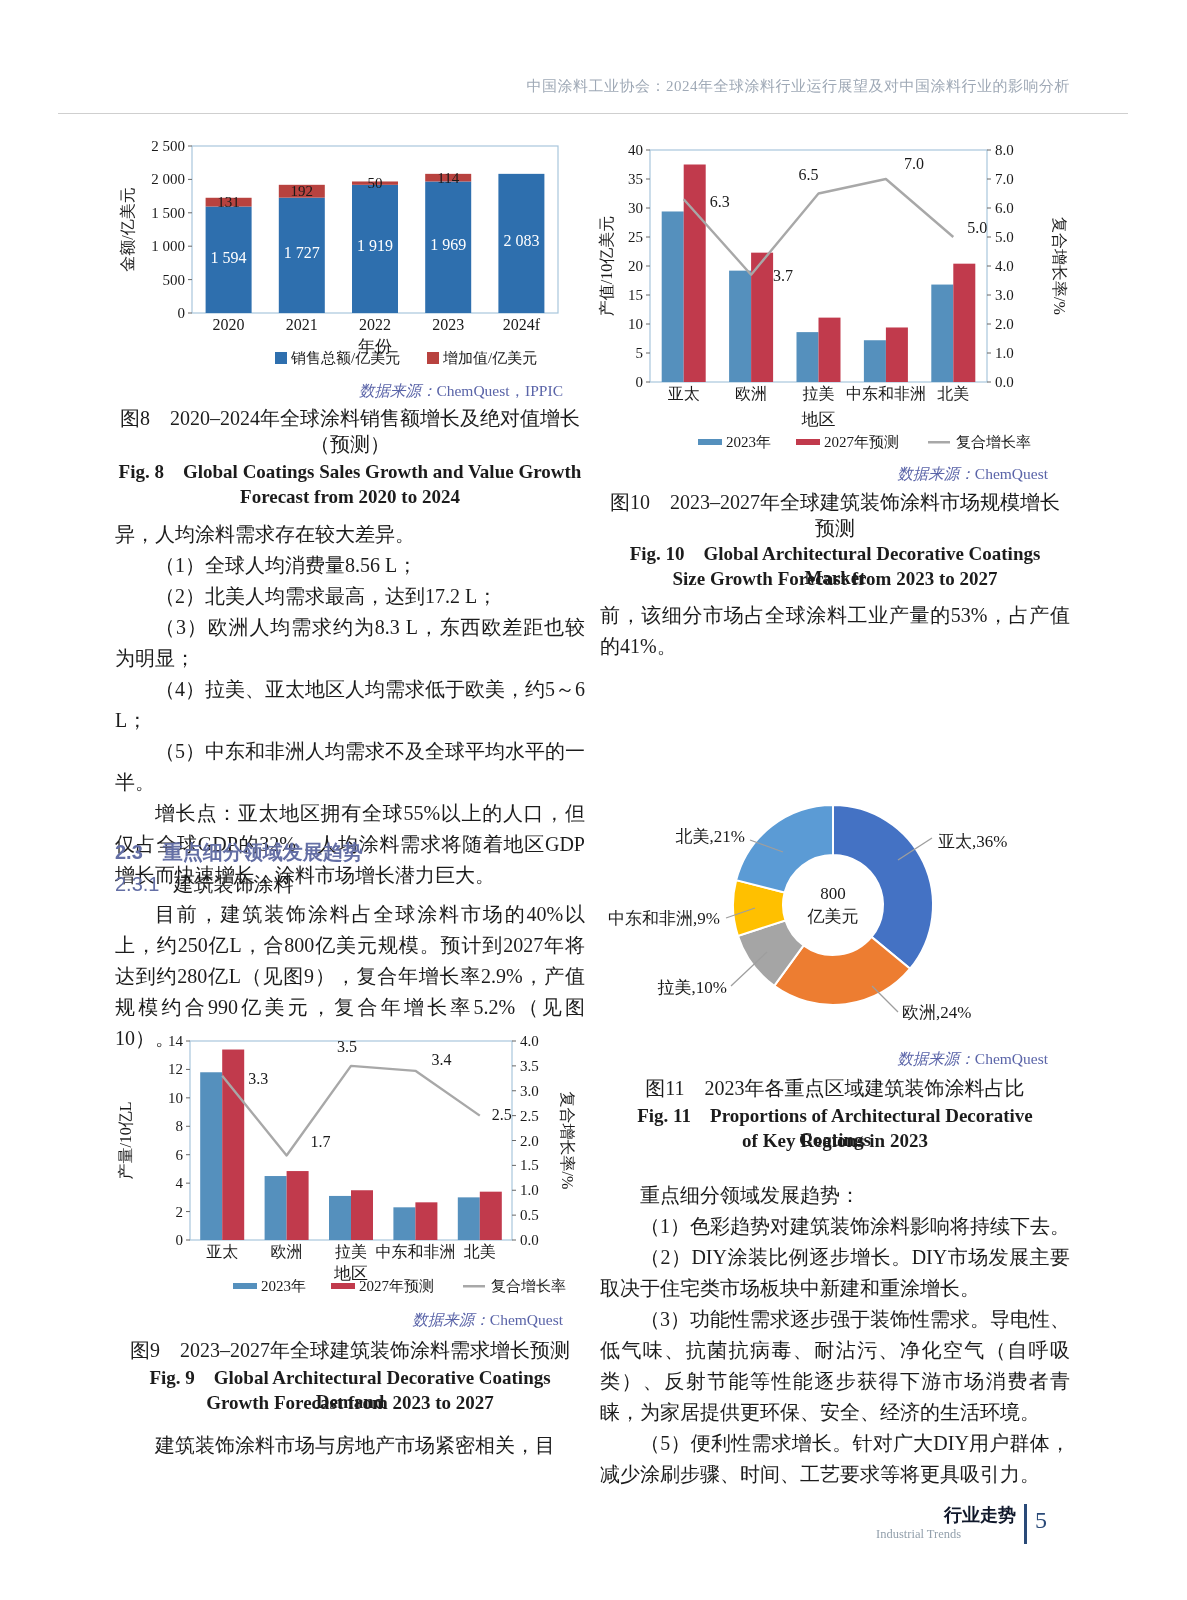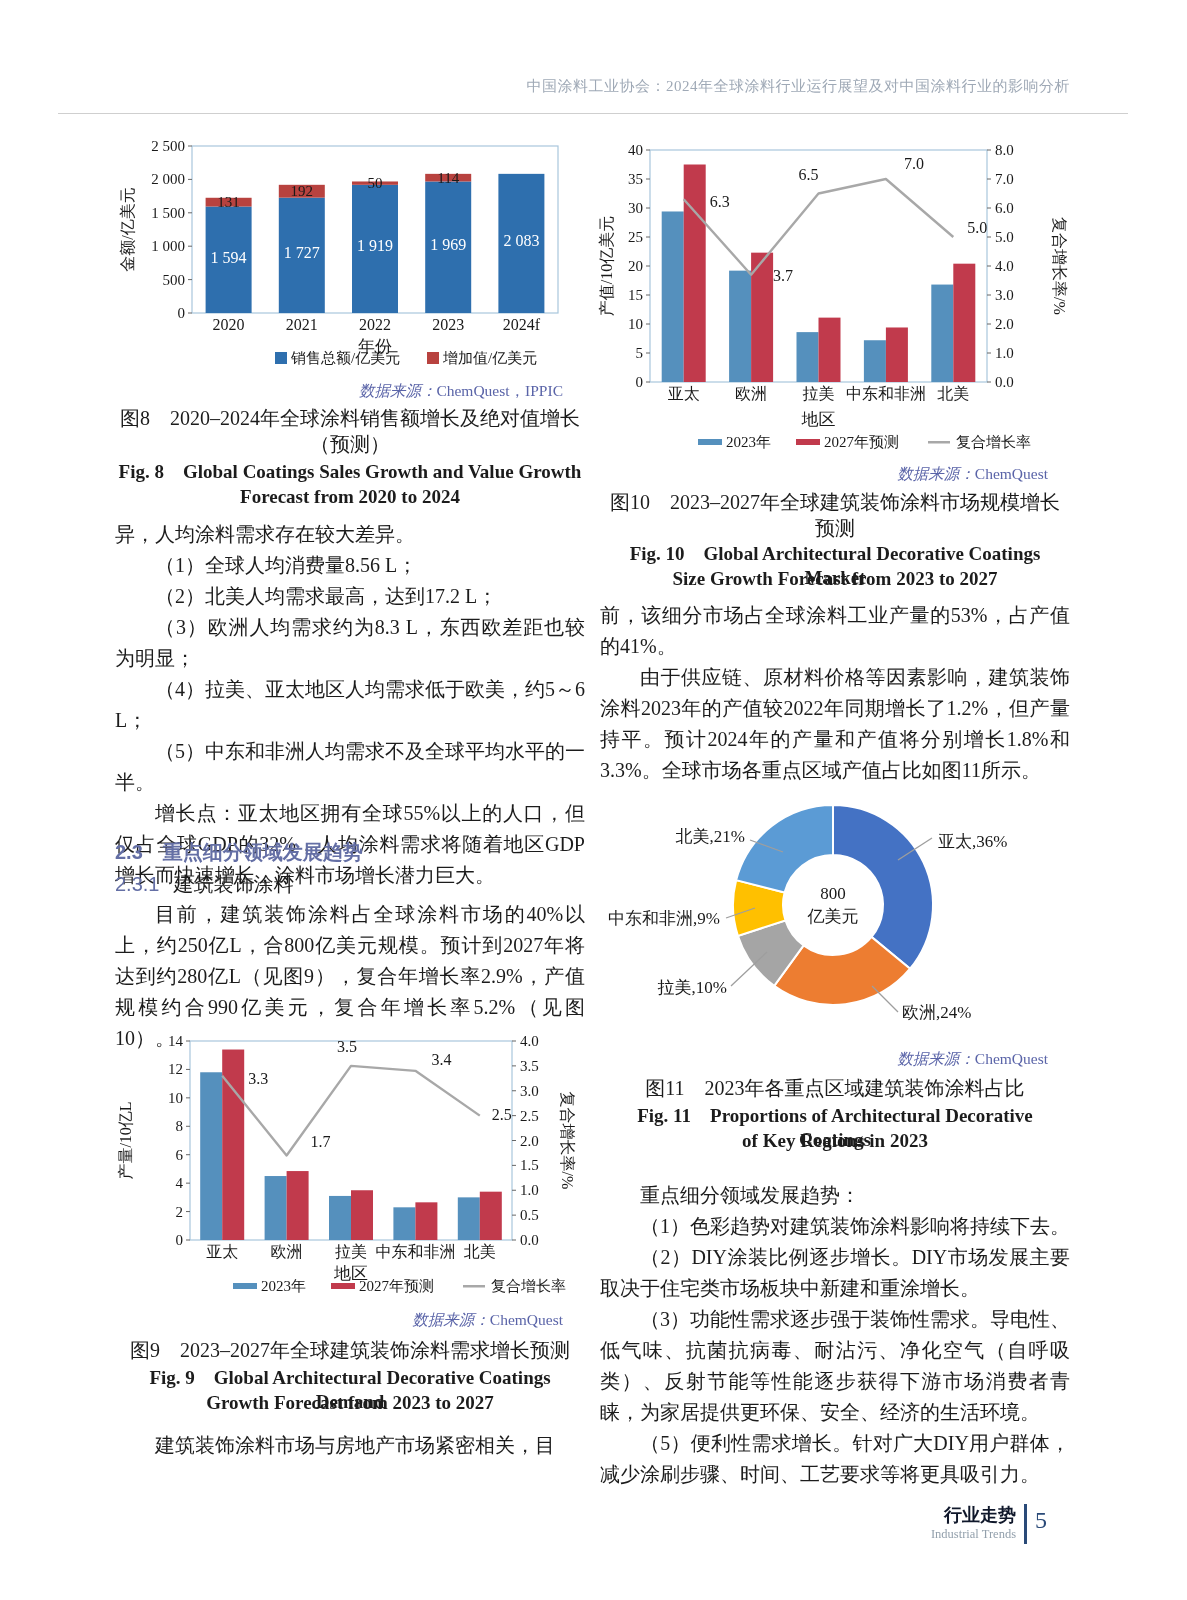--- a/index.html
+++ b/index.html
@@ -12,21 +12,21 @@
   .para p{margin:0;}
   .ind{text-indent:2em;}
   .src{width:470px;font-size:15.5px;color:#5a64a8;text-align:right;padding-right:22px;box-sizing:border-box;}
   .src .lbl{font-style:italic;margin-left:8px;}
   .cap-cn{width:470px;text-align:center;font-size:20px;font-weight:normal;}
   .cap-en{width:470px;text-align:center;font-size:19px;font-weight:bold;}
   .h23{font-family:"Liberation Sans","DejaVu Sans",sans-serif;font-size:20px;font-weight:bold;color:#646fa5;}
   .h231-num{font-family:"Liberation Sans","DejaVu Sans",sans-serif;font-size:20px;color:#646fa5;}
   .h231-tt{font-size:20px;color:#1c1c1c;margin-left:14px;}
   .foot-cn{font-family:"Liberation Sans","DejaVu Sans",sans-serif;font-size:18px;font-weight:bold;color:#0f172a;text-align:right;width:140px;}
-  .foot-en{font-size:12.5px;color:#93a0ac;text-align:right;width:140px;}
+  .foot-en{font-size:12.5px;color:#93a0ac;width:140px;}
   .foot-bar{width:3px;height:40px;background:#2a4a78;}
   .foot-pg{font-size:24px;color:#2a4a78;}
 </style>
 </head>
 <body>
 
 <div class="abs hdr" style="left:115px;top:77px;width:955px">中国涂料工业协会：2024年全球涂料行业运行展望及对中国涂料行业的影响分析</div>
 <div class="abs rule" style="left:58px;top:113px;width:1070px"></div>
 
 <div class="abs" style="left:115px;top:132px">
@@ -254,21 +254,20 @@
 <div class="abs src" style="left:600px;top:464px">
   <span class="lbl">数据来源：</span><span>ChemQuest</span>
 </div>
 <div class="abs cap-cn" style="left:600px;top:489px">图10　2023–2027年全球建筑装饰涂料市场规模增长</div>
 <div class="abs cap-cn" style="left:600px;top:515px">预测</div>
 <div class="abs cap-en" style="left:600px;top:541px">Fig. 10　Global Architectural Decorative Coatings Market</div>
 <div class="abs cap-en" style="left:600px;top:568px">Size Growth Forecast from 2023 to 2027</div>
 
 <div class="abs para" style="left:600px;top:600px">
   <p>前，该细分市场占全球涂料工业产量的53%，占产值的41%。</p>
-  <p class="ind">由于供应链、原材料价格等因素影响，建筑装饰涂料2023年的产值较2022年同期增长了1.2%，但产量持平。预计2024年的产量和产值将分别增长1.8%和3.3%。全球市场各重点区域产值占比如图11所示。</p>
 </div>
 
 <div class="abs" style="left:600px;top:790px">
   <svg id="c-fig11" width="480" height="258">
       <path d="M233,15 A100 100 0 0 1 310.05132427757894,178.742398974869 L271.52566213878947,146.8711994874345 A50 50 0 0 0 233,65 Z" fill="#4472c4" stroke="#ffffff" stroke-width="2"></path>
       <line x1="332" y1="48" x2="298" y2="70" stroke="#9e9e9e" stroke-width="1.3"></line>
       <text x="338" y="57" text-anchor="start" font-size="17" fill="#1a1a1a" font-family="&quot;Liberation Serif&quot;,&quot;DejaVu Serif&quot;,serif" font-weight="normal">亚太,36%</text>
       <path d="M310.05132427757894,178.742398974869 A100 100 0 0 1 174.2214747707527,195.90169943749476 L203.61073738537635,155.45084971874738 A50 50 0 0 0 271.52566213878947,146.8711994874345 Z" fill="#ed7d31" stroke="#ffffff" stroke-width="2"></path>
       <line x1="298" y1="222" x2="272" y2="196" stroke="#9e9e9e" stroke-width="1.3"></line>
       <text x="302" y="228" text-anchor="start" font-size="17" fill="#1a1a1a" font-family="&quot;Liberation Serif&quot;,&quot;DejaVu Serif&quot;,serif" font-weight="normal">欧洲,24%</text>

